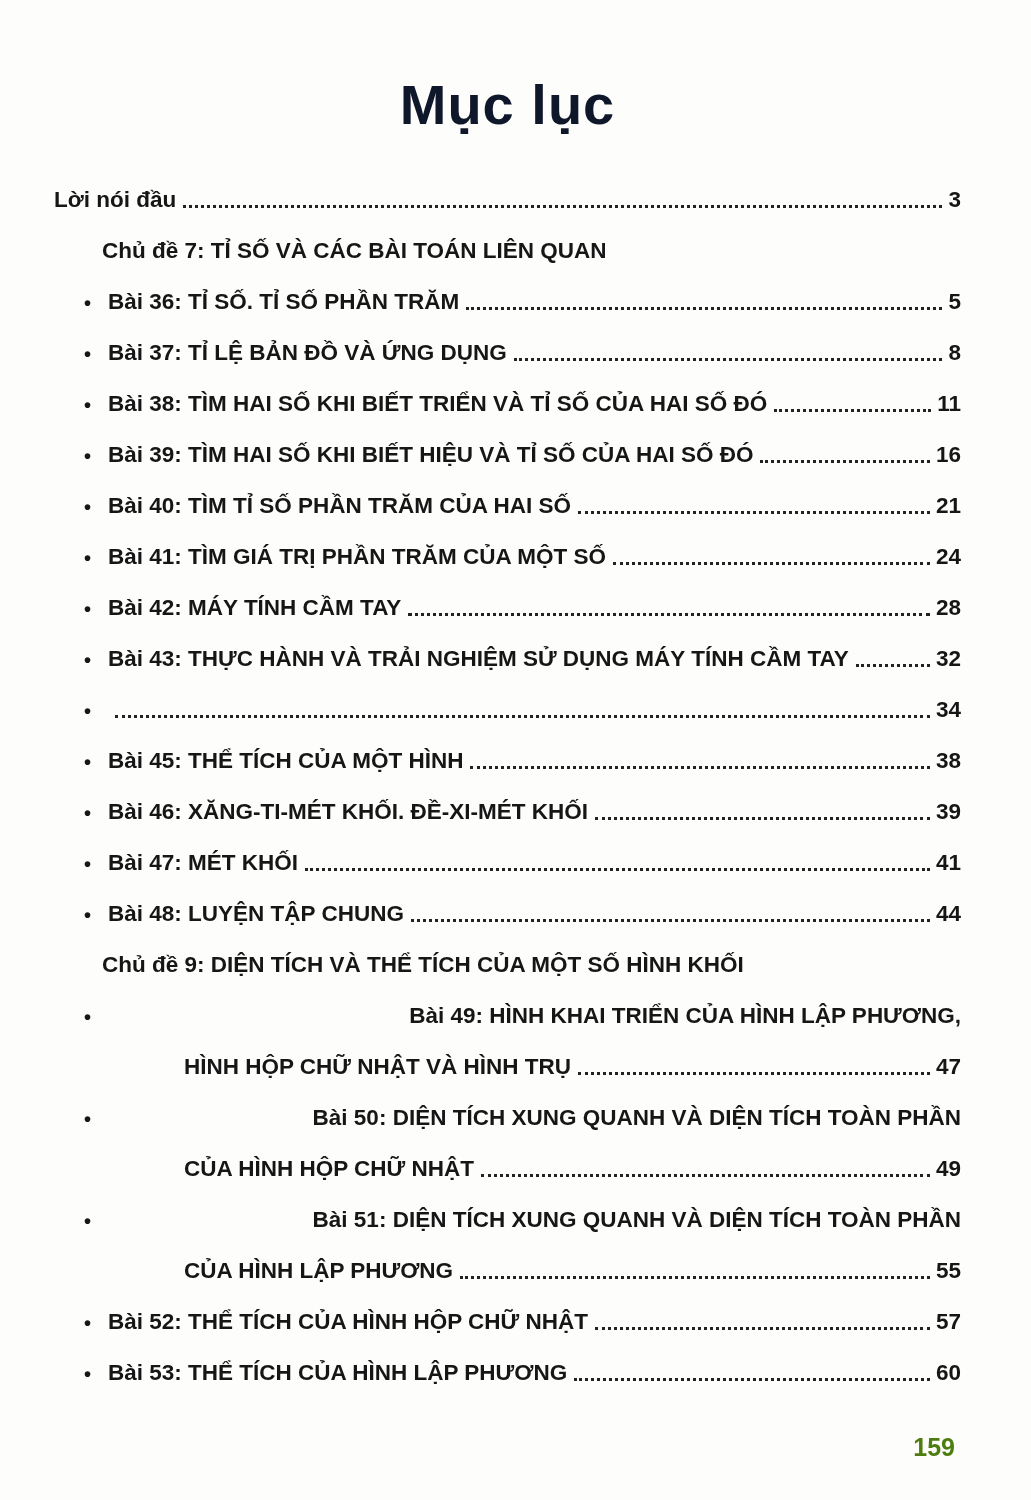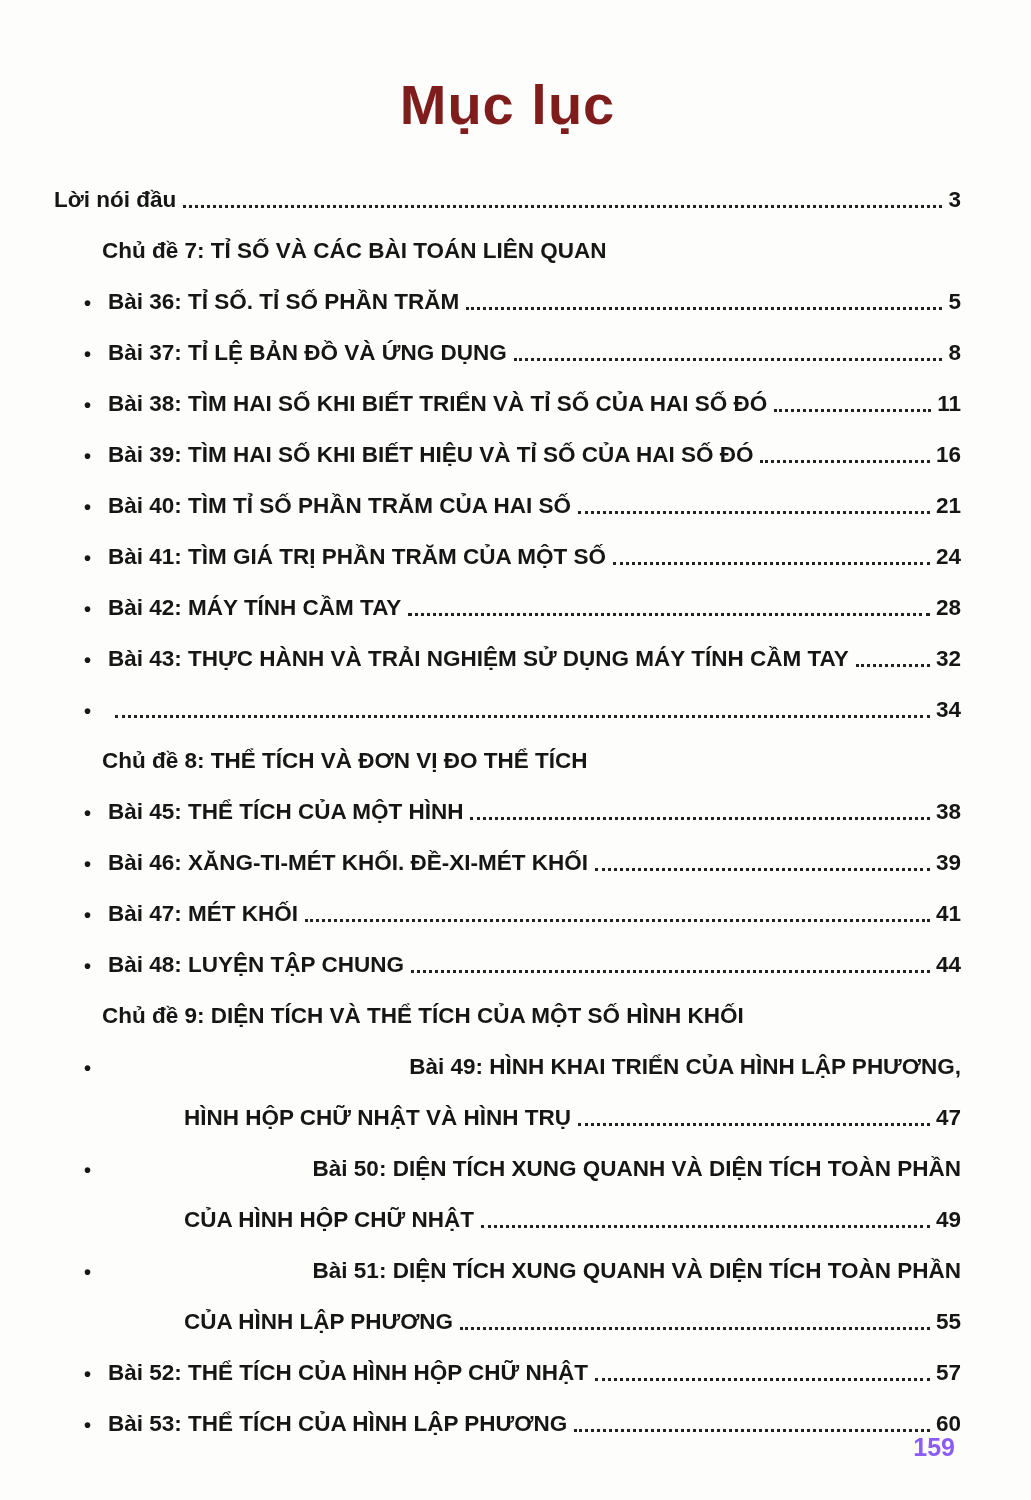--- a/index.html
+++ b/index.html
@@ -18,21 +18,21 @@
     color: #161616;
     box-sizing: border-box;
     padding: 72px 70px 0 54px;
     overflow: hidden;
   }
   .doc-title {
     text-align: center;
     font-size: 56px;
     letter-spacing: 1px;
     margin: 0 0 34px 0;
-    color: #7f1d1d;
+    color: #0f172a;
   }
   .toc {
     font-size: 22.5px;
   }
   .row {
     display: flex;
     align-items: flex-end;
     height: 51px;
     box-sizing: border-box;
     padding-bottom: 9px;
@@ -68,21 +68,21 @@
   }
   .pagenum {
     flex: 0 0 auto;
     line-height: 1.1;
   }
   .folio {
     position: absolute;
     right: 76px;
     bottom: 38px;
     font-size: 25px;
-    color: #8b5cf6;
+    color: #4d7c0f;
   }
 </style>
 </head>
 <body>
 
 <div class="page">
   <h1 class="doc-title">Mục lục</h1>
 
   <div class="toc">
       <div class="row plain">
@@ -139,23 +139,20 @@
         <span class="bullet">•</span>
         <span class="label">Bài 43: THỰC HÀNH VÀ TRẢI NGHIỆM SỬ DỤNG MÁY TÍNH CẦM TAY</span>
         <span class="dots"></span>
         <span class="pagenum">32</span>
       </div>
       <div class="row lesson">
         <span class="bullet">•</span>
         <span class="dots"></span>
         <span class="pagenum">34</span>
       </div>
-      <div class="row heading">
-        <span class="label">Chủ đề 8: THỂ TÍCH VÀ ĐƠN VỊ ĐO THỂ TÍCH</span>
-      </div>
       <div class="row lesson">
         <span class="bullet">•</span>
         <span class="label">Bài 45: THỂ TÍCH CỦA MỘT HÌNH</span>
         <span class="dots"></span>
         <span class="pagenum">38</span>
       </div>
       <div class="row lesson">
         <span class="bullet">•</span>
         <span class="label">Bài 46: XĂNG-TI-MÉT KHỐI. ĐỀ-XI-MÉT KHỐI</span>
         <span class="dots"></span>

